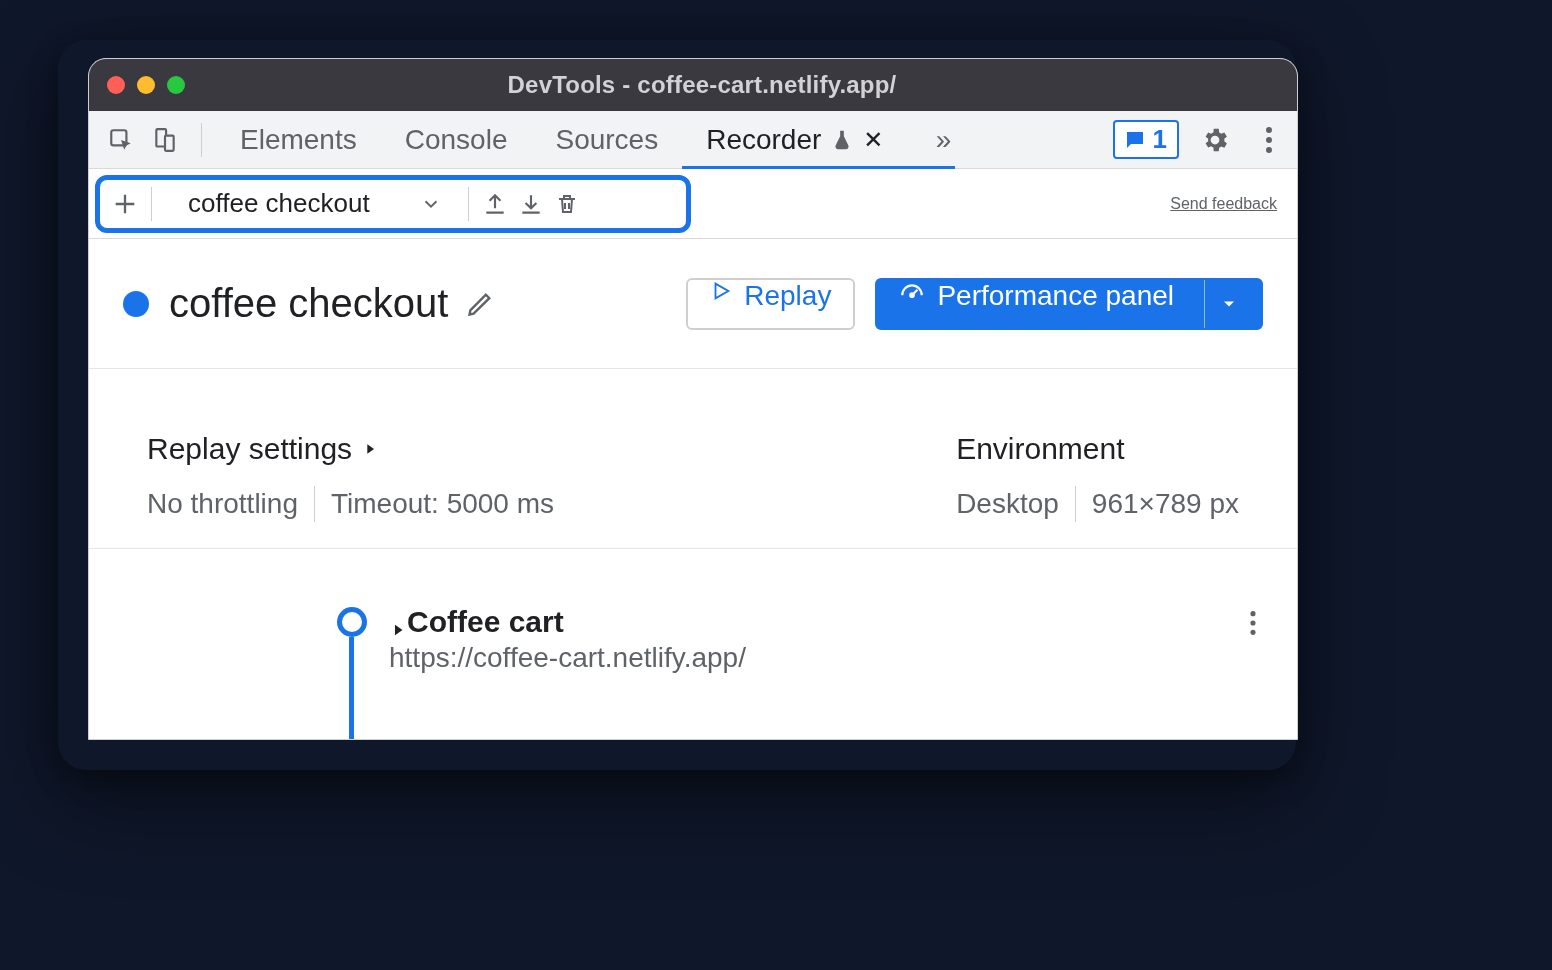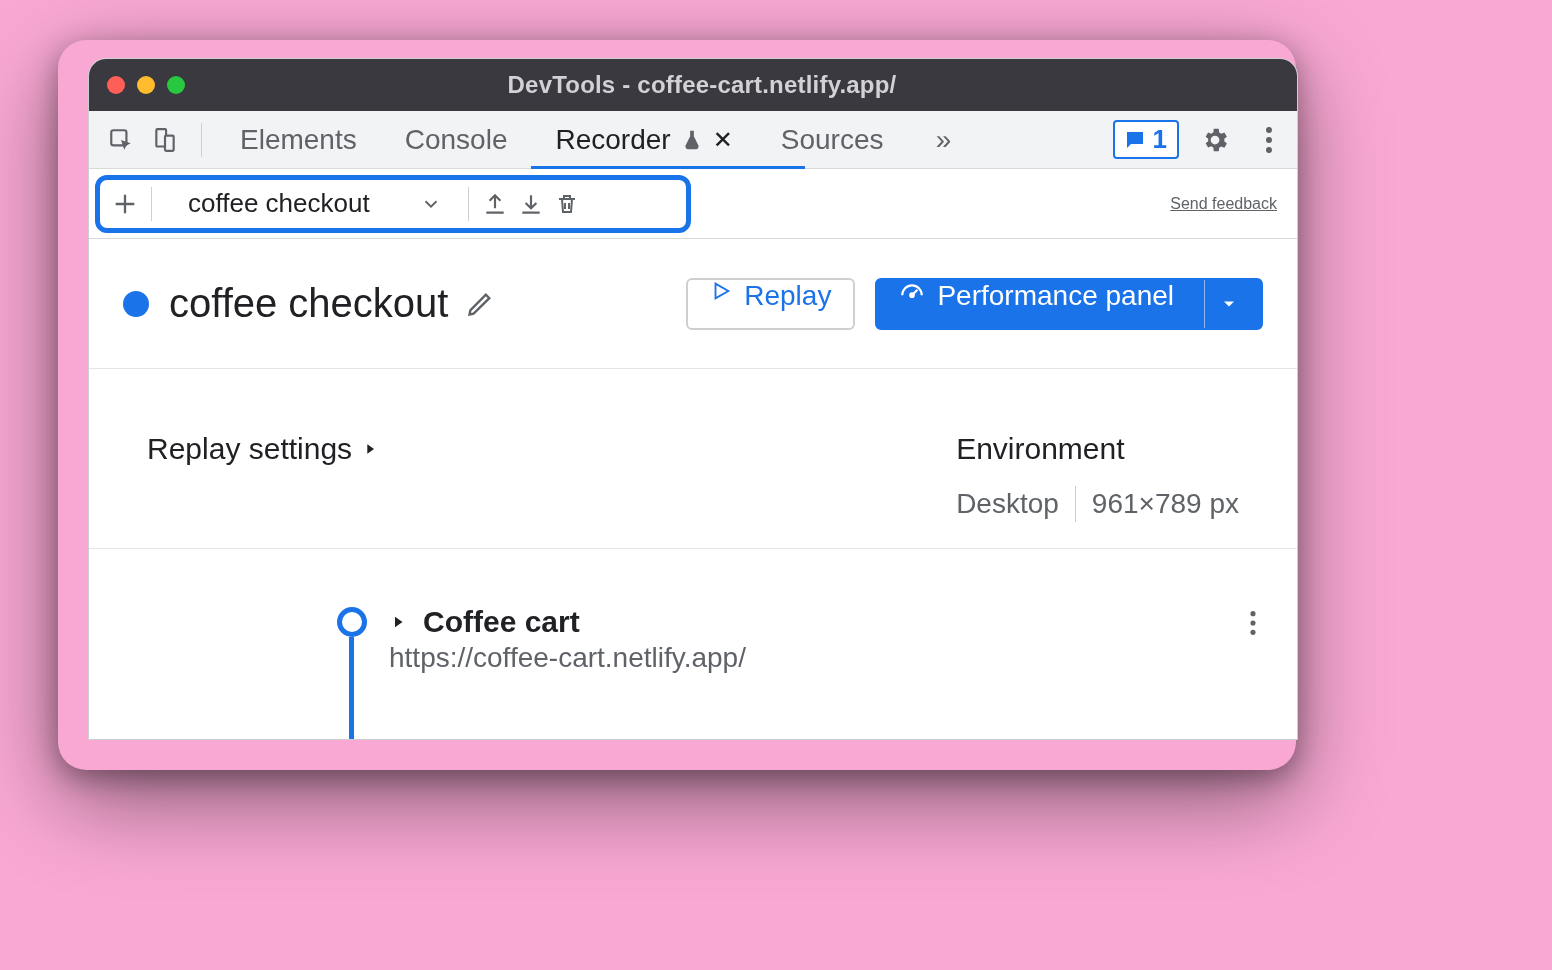--- a/index.html
+++ b/index.html
@@ -5,21 +5,21 @@
   * { box-sizing: border-box; }
   html, body {
     margin: 0; padding: 0;
     width: 1552px; height: 970px;
     background: #fff;
     font-family: "Helvetica Neue", Arial, sans-serif;
   }
   .stage {
     position: relative;
     width: 1552px; height: 970px;
-    background: #f9a8d4;
+    background: #0f172a;
   }
   .shadow {
     position: absolute;
     left: 58px; top: 40px;
     width: 1238px; height: 730px;
     border-radius: 28px;
     box-shadow: 0 30px 90px rgba(0,0,0,0.45), 0 8px 28px rgba(0,0,0,0.35);
     background: transparent;
   }
   .window {
@@ -189,21 +189,21 @@
     border: 5px solid #1a73e8; border-radius: 50%;
     background: #fff;
   }
   .vline {
     position: absolute;
     left: 260px; top: 88px;
     width: 5px; height: 120px;
     background: #1a73e8;
   }
   .step-content { margin-left: 60px; }
-  .step-title-row { display: flex; align-items: center; gap: 16px; }
+  .step-title-row { display: flex; align-items: flex-end; gap: 0; }
   .step-title { font-size: 30px; font-weight: 700; color: #202124; }
   .step-url { font-size: 28px; color: #5f6368; margin-top: 3px; }
   .step-menu { position: absolute; right: 40px; top: 60px; color: #5f6368; }
   svg { display: block; }
 </style>
 </head>
 <body>
 
 <div class="stage">
   <div class="shadow"></div>
@@ -229,30 +229,30 @@
       <span class="icon-btn">
         <svg width="26" height="26" viewBox="0 0 24 24" fill="none" stroke="#5f6368" stroke-width="2">
           <rect x="4" y="2" width="9" height="16" rx="1"></rect>
           <rect x="12" y="8" width="8" height="14" rx="1" fill="#f1f3f4"></rect>
         </svg>
       </span>
       <span class="divider-v"></span>
 
       <span class="tab">Elements</span>
       <span class="tab">Console</span>
+      <span class="tab">Sources</span>
       <span class="tab active">
         <span>Recorder</span>
         <span class="flask">
           <svg width="22" height="22" viewBox="0 0 24 24" fill="#5f6368">
             <path d="M10 2h4v6l5 10a3 3 0 0 1-2.7 4H7.7A3 3 0 0 1 5 18L10 8V2z"></path>
           </svg>
         </span>
         <span class="close">✕</span>
       </span>
-      <span class="tab">Sources</span>
       <span class="icon-btn" style="font-size:28px;color:#5f6368;margin-left:14px;">»</span>
 
       <div class="tabs-right">
         <span class="msg-pill">
           <svg width="24" height="24" viewBox="0 0 24 24">
               <path d="M4 4h16v12H8l-4 4V4z"></path>
             </svg>
           <span>1</span>
         </span>
         <span class="icon-btn">
@@ -350,20 +350,25 @@
     </div>
 
     <div class="settings">
       <div class="col">
         <h4>
           <span>Replay settings</span>
           <svg width="16" height="16" viewBox="0 0 24 24" fill="#202124">
               <path d="M8 5l10 7-10 7V5z"></path>
             </svg>
         </h4>
+        <div class="row muted">
+          <span>No throttling</span>
+          <span class="sep"></span>
+          <span>Timeout: 5000 ms</span>
+        </div>
       </div>
       <div class="col right">
         <h4>Environment</h4>
         <div class="row muted">
           <span>Desktop</span>
           <span class="sep"></span>
           <span>961×789 px</span>
         </div>
       </div>
     </div>

